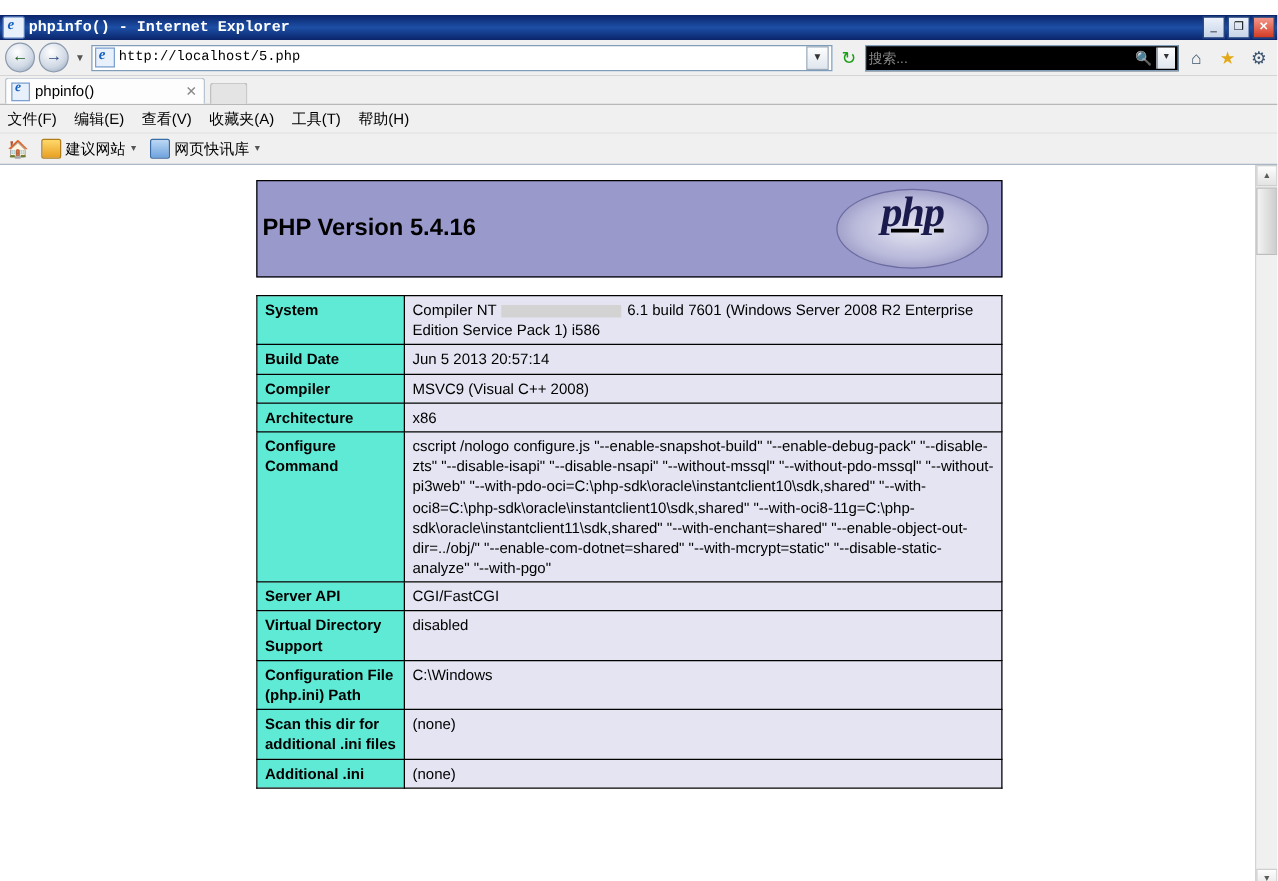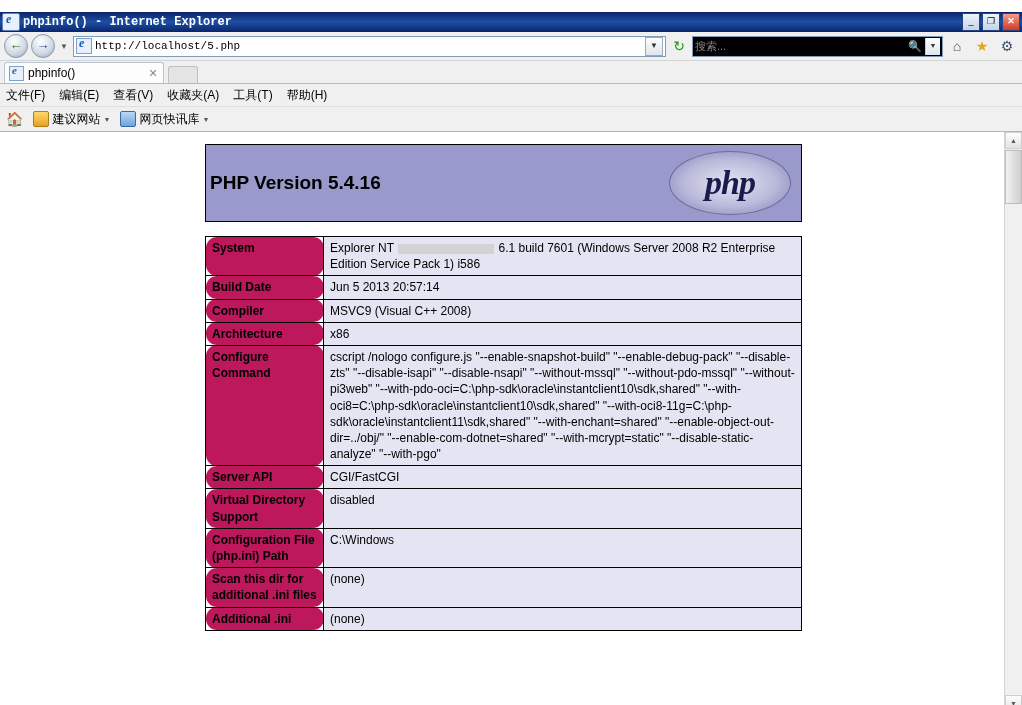--- a/index.html
+++ b/index.html
@@ -289,22 +289,22 @@
     font-weight: bold;
     color: #000;
   }
   .php-logo {
     width: 120px;
     height: 62px;
     background: radial-gradient(ellipse at 50% 50%, #e6e6f2 0%, #b8b8da 55%, #7a7ab0 100%);
     border-radius: 50%;
     border: 1px solid #6b6ba0;
     display: flex;
-    align-items: center;
     justify-content: center;
+    text-decoration: underline;
   }
   .php-logo span {
     font-family: "Liberation Serif", serif;
     font-style: italic;
     font-weight: bold;
     font-size: 34px;
     color: #1a1a4d;
     letter-spacing: -1px;
   }
 
@@ -315,24 +315,23 @@
     font-size: 12px;
   }
   table.info td {
     border: 1px solid #000;
     padding: 3px 6px;
     vertical-align: top;
     line-height: 1.35;
   }
   td.key {
     width: 105px;
-    background: #be185d;
+    background: #5eead4;
     font-weight: bold;
     color: #000;
-    border-radius: 11px;
   }
   td.val {
     background: #e4e4f2;
     color: #000;
     word-break: break-word;
   }
   .redacted {
     display: inline-block;
     width: 96px;
     height: 10px;
@@ -443,21 +442,21 @@
       <div class="php-version">PHP Version 5.4.16</div>
       <div class="php-logo">
         <span>php</span>
       </div>
     </div>
 
     <table class="info">
       <tbody>
           <tr>
         <td class="key">System</td>
-        <td class="val"><span>Explorer NT </span><span class="redacted"></span><span> 6.1 build 7601 (Windows Server 2008 R2 Enterprise Edition Service Pack 1) i586</span></td>
+        <td class="val"><span>Compiler NT </span><span class="redacted"></span><span> 6.1 build 7601 (Windows Server 2008 R2 Enterprise Edition Service Pack 1) i586</span></td>
       </tr>
       <tr>
         <td class="key">Build Date</td>
         <td class="val">Jun 5 2013 20:57:14</td>
       </tr>
       <tr>
         <td class="key">Compiler</td>
         <td class="val">MSVC9 (Visual C++ 2008)</td>
       </tr>
       <tr>

